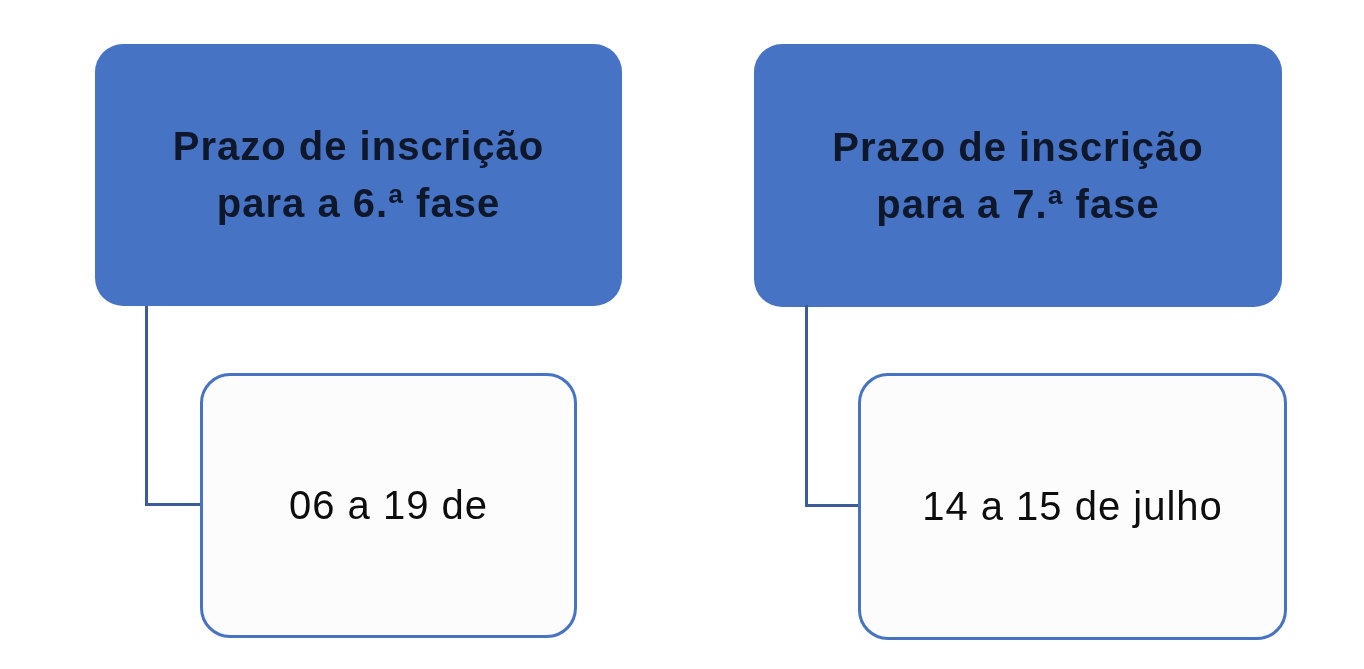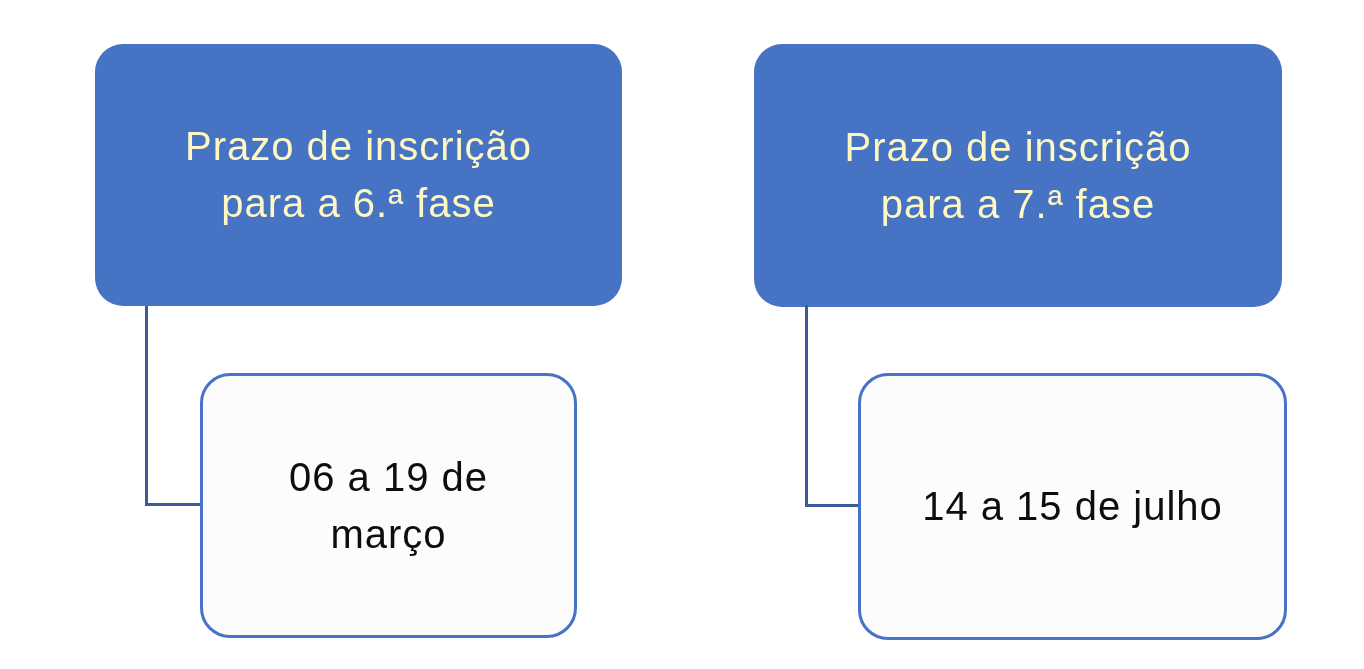--- a/index.html
+++ b/index.html
@@ -18,22 +18,23 @@
   .node {
     position: absolute;
     box-sizing: border-box;
     display: flex;
     align-items: center;
     justify-content: center;
     text-align: center;
   }
   .parent-node {
     background: #4673c4;
-    color: #fef9c3;
+    color: #0f172a;
     border-radius: 28px;
+    font-weight: bold;
   }
   .parent-1 { left: 95px;  top: 44px; width: 527px; height: 262px; }
   .parent-2 { left: 754px; top: 44px; width: 528px; height: 263px; }
   .child-node {
     background: #fcfcfc;
     color: #0d0d0d;
     border: 3px solid #4673c4;
     border-radius: 30px;
   }
   .child-1 { left: 200px; top: 373px; width: 377px; height: 265px; }
@@ -64,21 +65,20 @@
       <span class="line">Prazo de inscrição</span>
       <span class="line">para a 6.ª fase</span>
     </div>
   </div>
 
   <div class="connector connector-1"></div>
 
   <div class="node child-node child-1">
     <div class="node-text">
       <span class="line">06 a 19 de</span>
-      <span class="line">março</span>
     </div>
   </div>
 
   <div class="node parent-node parent-2">
     <div class="node-text">
       <span class="line">Prazo de inscrição</span>
       <span class="line">para a 7.ª fase</span>
     </div>
   </div>
 

